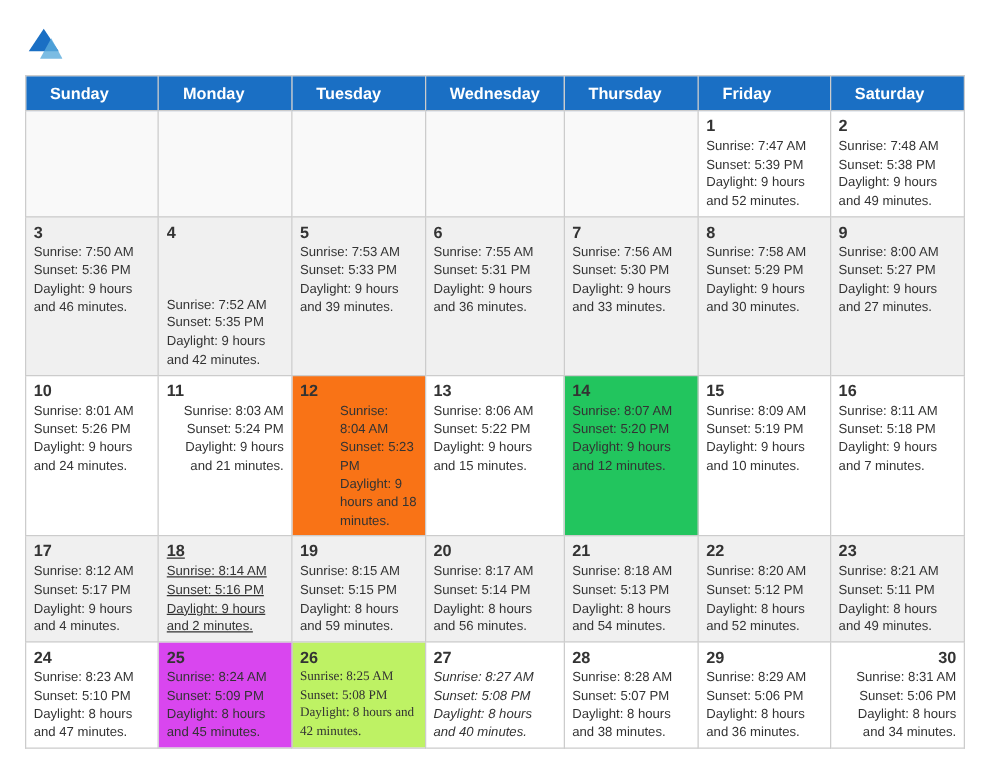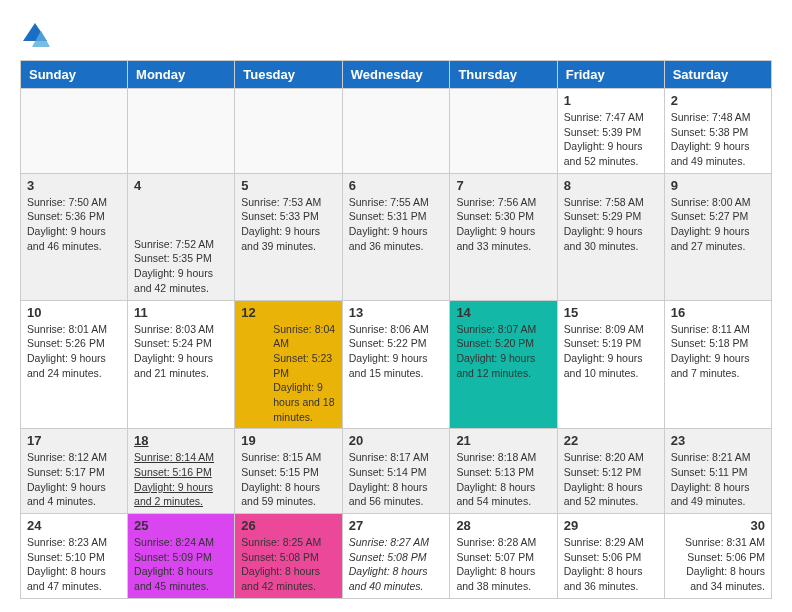--- a/index.html
+++ b/index.html
@@ -52,21 +52,21 @@
       font-size: 16px;
       color: #555;
     }
     .calendar {
       width: 100%;
       border-collapse: collapse;
     }
     .calendar th {
       background: #1a6fc4;
       color: #fff;
-      padding: 6px 8px;
+      padding: 6px 19px;
       text-align: left;
       font-size: 13px;
       font-weight: bold;
       border: 1px solid #ccc;
     }
     .calendar td {
       border: 1px solid #ccc;
       vertical-align: top;
       padding: 4px 6px;
       width: 108px;
@@ -194,37 +194,37 @@
       </tr>
       <tr>
         <td style="background: rgb(255, 255, 255);">
           <span class="day-num">10</span>
           <div class="day-info" style="white-space: pre-line;">Sunrise: 8:01 AM
 Sunset: 5:26 PM
 Daylight: 9 hours and 24 minutes.</div>
         </td>
         <td style="background: rgb(255, 255, 255);">
           <span class="day-num">11</span>
-          <div class="day-info" style="white-space: pre-line;">Sunrise: 8:03 AM
+          <div class="day-info" style="white-space: pre-line; text-align: right;">Sunrise: 8:03 AM
 Sunset: 5:24 PM
 Daylight: 9 hours and 21 minutes.</div>
         </td>
-        <td style="background: #eab308;">
+        <td style="background: #f97316;">
           <span class="day-num">12</span>
           <div class="day-info" style="white-space: pre-line; margin-left: 32px;">Sunrise: 8:04 AM
 Sunset: 5:23 PM
 Daylight: 9 hours and 18 minutes.</div>
         </td>
         <td style="background: rgb(255, 255, 255);">
           <span class="day-num">13</span>
           <div class="day-info" style="white-space: pre-line;">Sunrise: 8:06 AM
 Sunset: 5:22 PM
 Daylight: 9 hours and 15 minutes.</div>
         </td>
-        <td style="background: #14b8a6;">
+        <td style="background: #22c55e;">
           <span class="day-num">14</span>
           <div class="day-info" style="white-space: pre-line;">Sunrise: 8:07 AM
 Sunset: 5:20 PM
 Daylight: 9 hours and 12 minutes.</div>
         </td>
         <td style="background: rgb(255, 255, 255);">
           <span class="day-num">15</span>
           <div class="day-info" style="white-space: pre-line;">Sunrise: 8:09 AM
 Sunset: 5:19 PM
 Daylight: 9 hours and 10 minutes.</div>
@@ -286,23 +286,23 @@
           <div class="day-info" style="white-space: pre-line;">Sunrise: 8:23 AM
 Sunset: 5:10 PM
 Daylight: 8 hours and 47 minutes.</div>
         </td>
         <td style="background: #d946ef;">
           <span class="day-num">25</span>
           <div class="day-info" style="white-space: pre-line;">Sunrise: 8:24 AM
 Sunset: 5:09 PM
 Daylight: 8 hours and 45 minutes.</div>
         </td>
-        <td style="background: #ec4899;">
+        <td style="background: #bef264;">
           <span class="day-num">26</span>
-          <div class="day-info" style="white-space: pre-line;">Sunrise: 8:25 AM
+          <div class="day-info" style="white-space: pre-line; font-family: Liberation Serif, serif;">Sunrise: 8:25 AM
 Sunset: 5:08 PM
 Daylight: 8 hours and 42 minutes.</div>
         </td>
         <td style="background: rgb(255, 255, 255);">
           <span class="day-num">27</span>
           <div class="day-info" style="white-space: pre-line; font-style: italic;">Sunrise: 8:27 AM
 Sunset: 5:08 PM
 Daylight: 8 hours and 40 minutes.</div>
         </td>
         <td style="background: rgb(255, 255, 255);">

